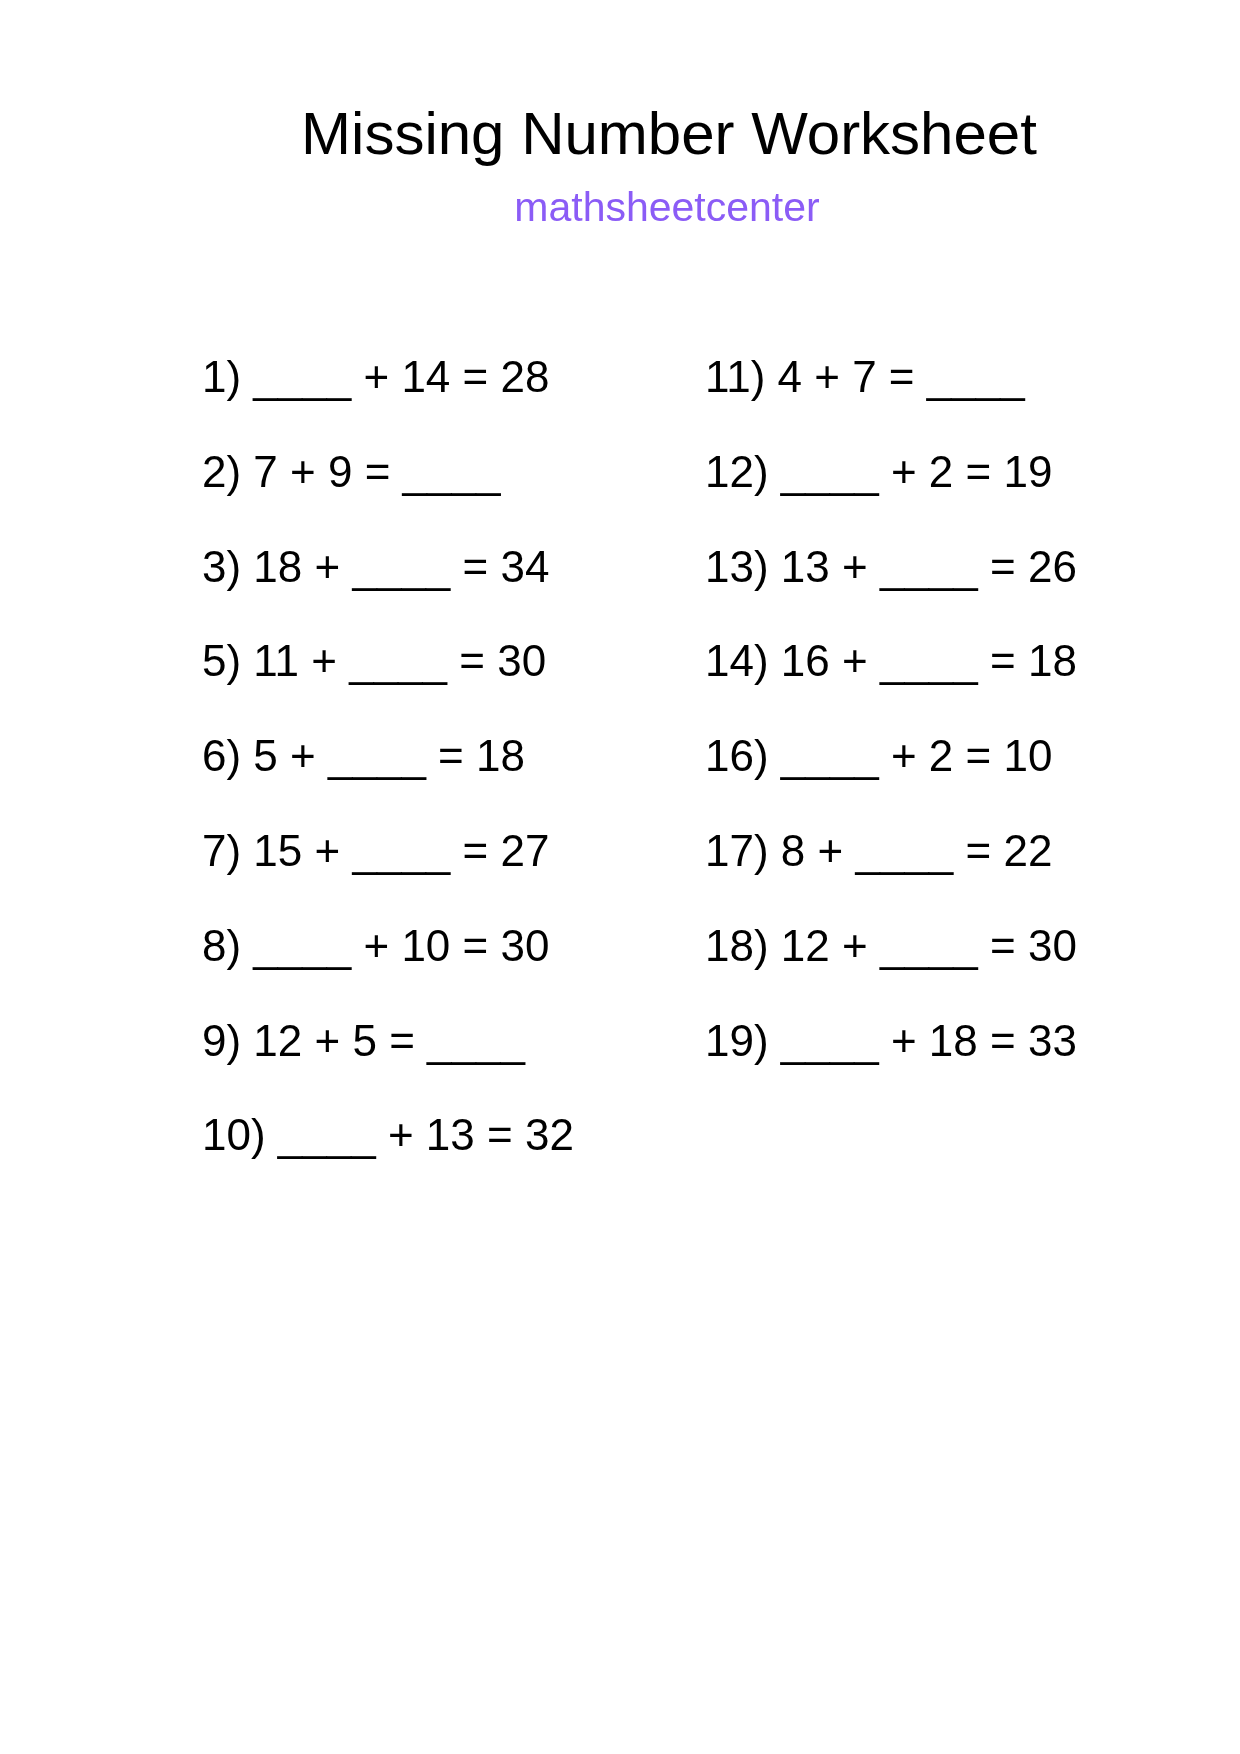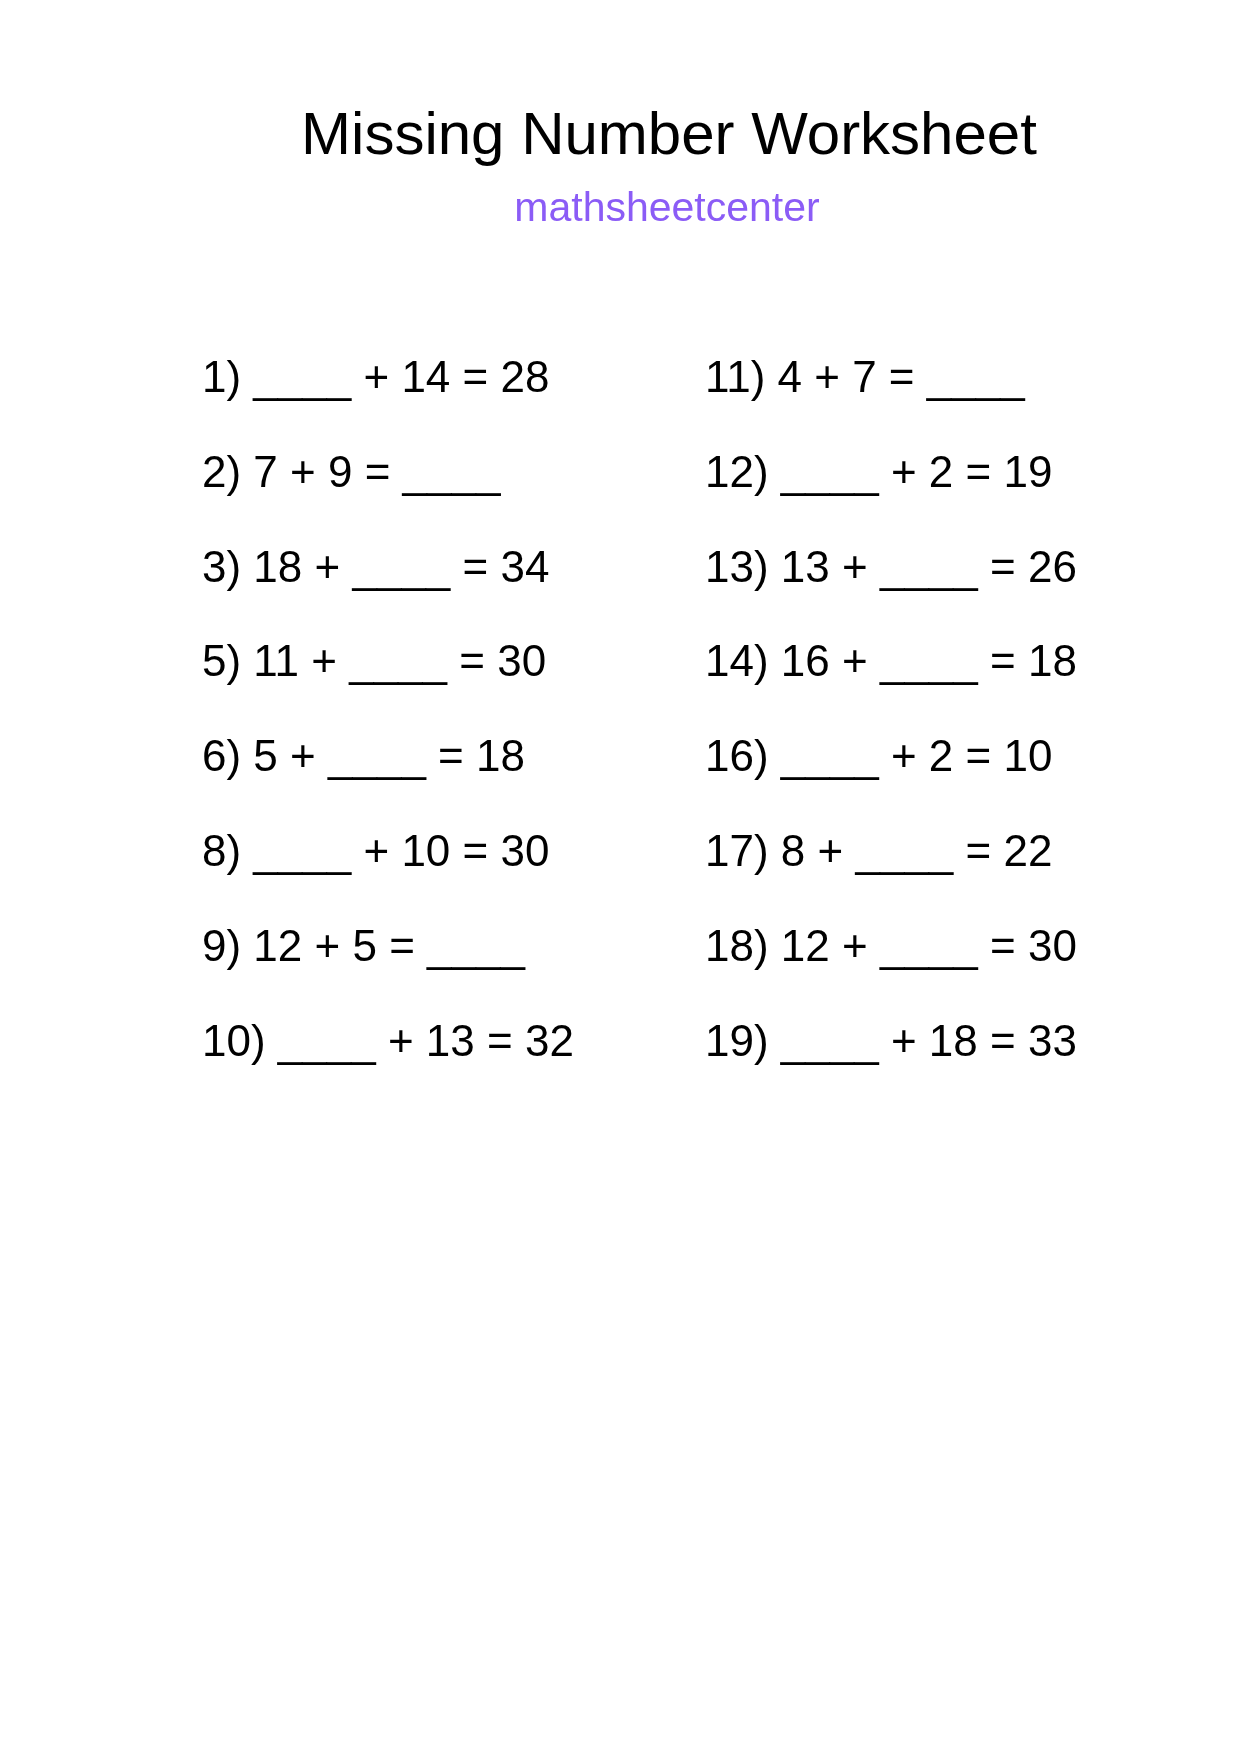--- a/index.html
+++ b/index.html
@@ -65,20 +65,21 @@
 <div class="page">
   <h1 class="title">Missing Number Worksheet</h1>
   <div class="subtitle">mathsheetcenter</div>
 
   <div class="column left">
     <div class="problem"><span class="num">1)</span> <span class="expr">____ + 14 = 28</span></div>
     <div class="problem"><span class="num">2)</span> <span class="expr">7 + 9 = ____</span></div>
     <div class="problem"><span class="num">3)</span> <span class="expr">18 + ____ = 34</span></div>
     <div class="problem"><span class="num">5)</span> <span class="expr">11 + ____ = 30</span></div>
     <div class="problem"><span class="num">6)</span> <span class="expr">5 + ____ = 18</span></div>
+    <div class="problem"><span class="num">7)</span> <span class="expr">15 + ____ = 27</span></div>
     <div class="problem"><span class="num">8)</span> <span class="expr">____ + 10 = 30</span></div>
     <div class="problem"><span class="num">9)</span> <span class="expr">12 + 5 = ____</span></div>
     <div class="problem"><span class="num">10)</span> <span class="expr">____ + 13 = 32</span></div>
   </div>
 
   <div class="column right">
     <div class="problem"><span class="num">11)</span> <span class="expr">4 + 7 = ____</span></div>
     <div class="problem"><span class="num">12)</span> <span class="expr">____ + 2 = 19</span></div>
     <div class="problem"><span class="num">13)</span> <span class="expr">13 + ____ = 26</span></div>
     <div class="problem"><span class="num">14)</span> <span class="expr">16 + ____ = 18</span></div>

